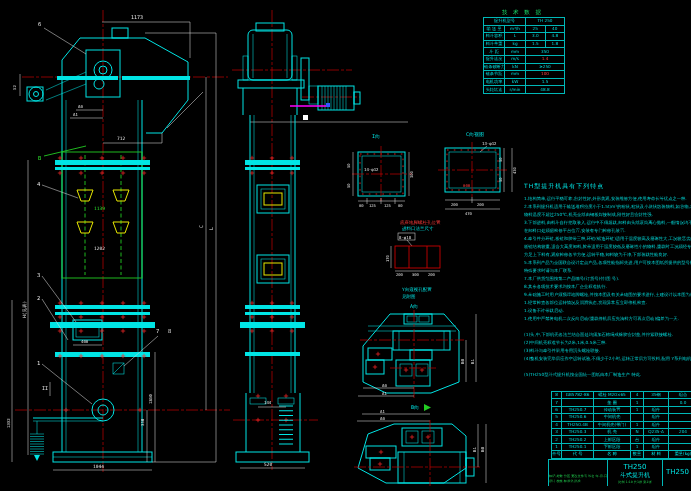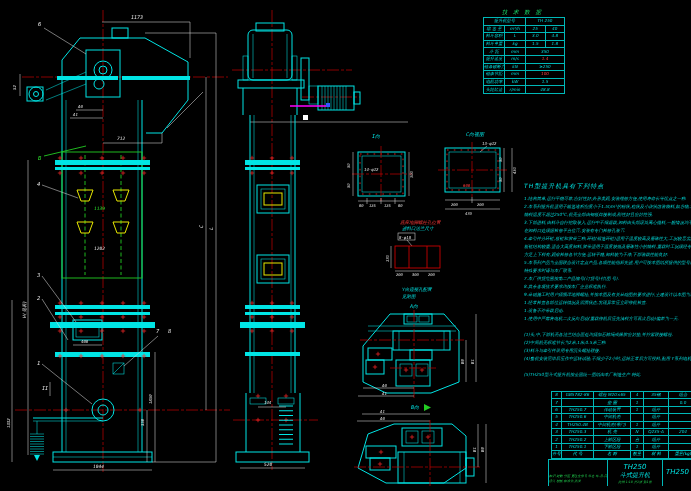--- a/index.html
+++ b/index.html
@@ -1,17 +1,17 @@
 <!DOCTYPE html>
 <html><head>
 <meta charset="utf-8">
 <style>
   html,body{margin:0;padding:0;background:#000;}
   #sheet{position:relative;width:691px;height:486px;background:#000;overflow:hidden;
-         font-family:"DejaVu Sans",sans-serif;font-style:italic;}
+         font-family:"DejaVu Sans",sans-serif;}
   svg{position:absolute;left:0;top:0;}
   svg text{font-family:"DejaVu Sans Mono",monospace;fill:#e8e8e8;font-size:4.5px;}
   .c{stroke:#00e5e5;fill:none;stroke-width:1}
   .cf{fill:#00e5e5;stroke:none}
   .thin{stroke-width:.55}
   .w{stroke:#d8d8d8;fill:none;stroke-width:.55}
   .g{stroke:#22cc22;fill:none;stroke-width:.9}
   .y{stroke:#e8e800;fill:none;stroke-width:1}
   .m{stroke:#ff00ff;fill:none;stroke-width:1.6}
   .r{stroke:#e00000;fill:none;stroke-width:.8}

